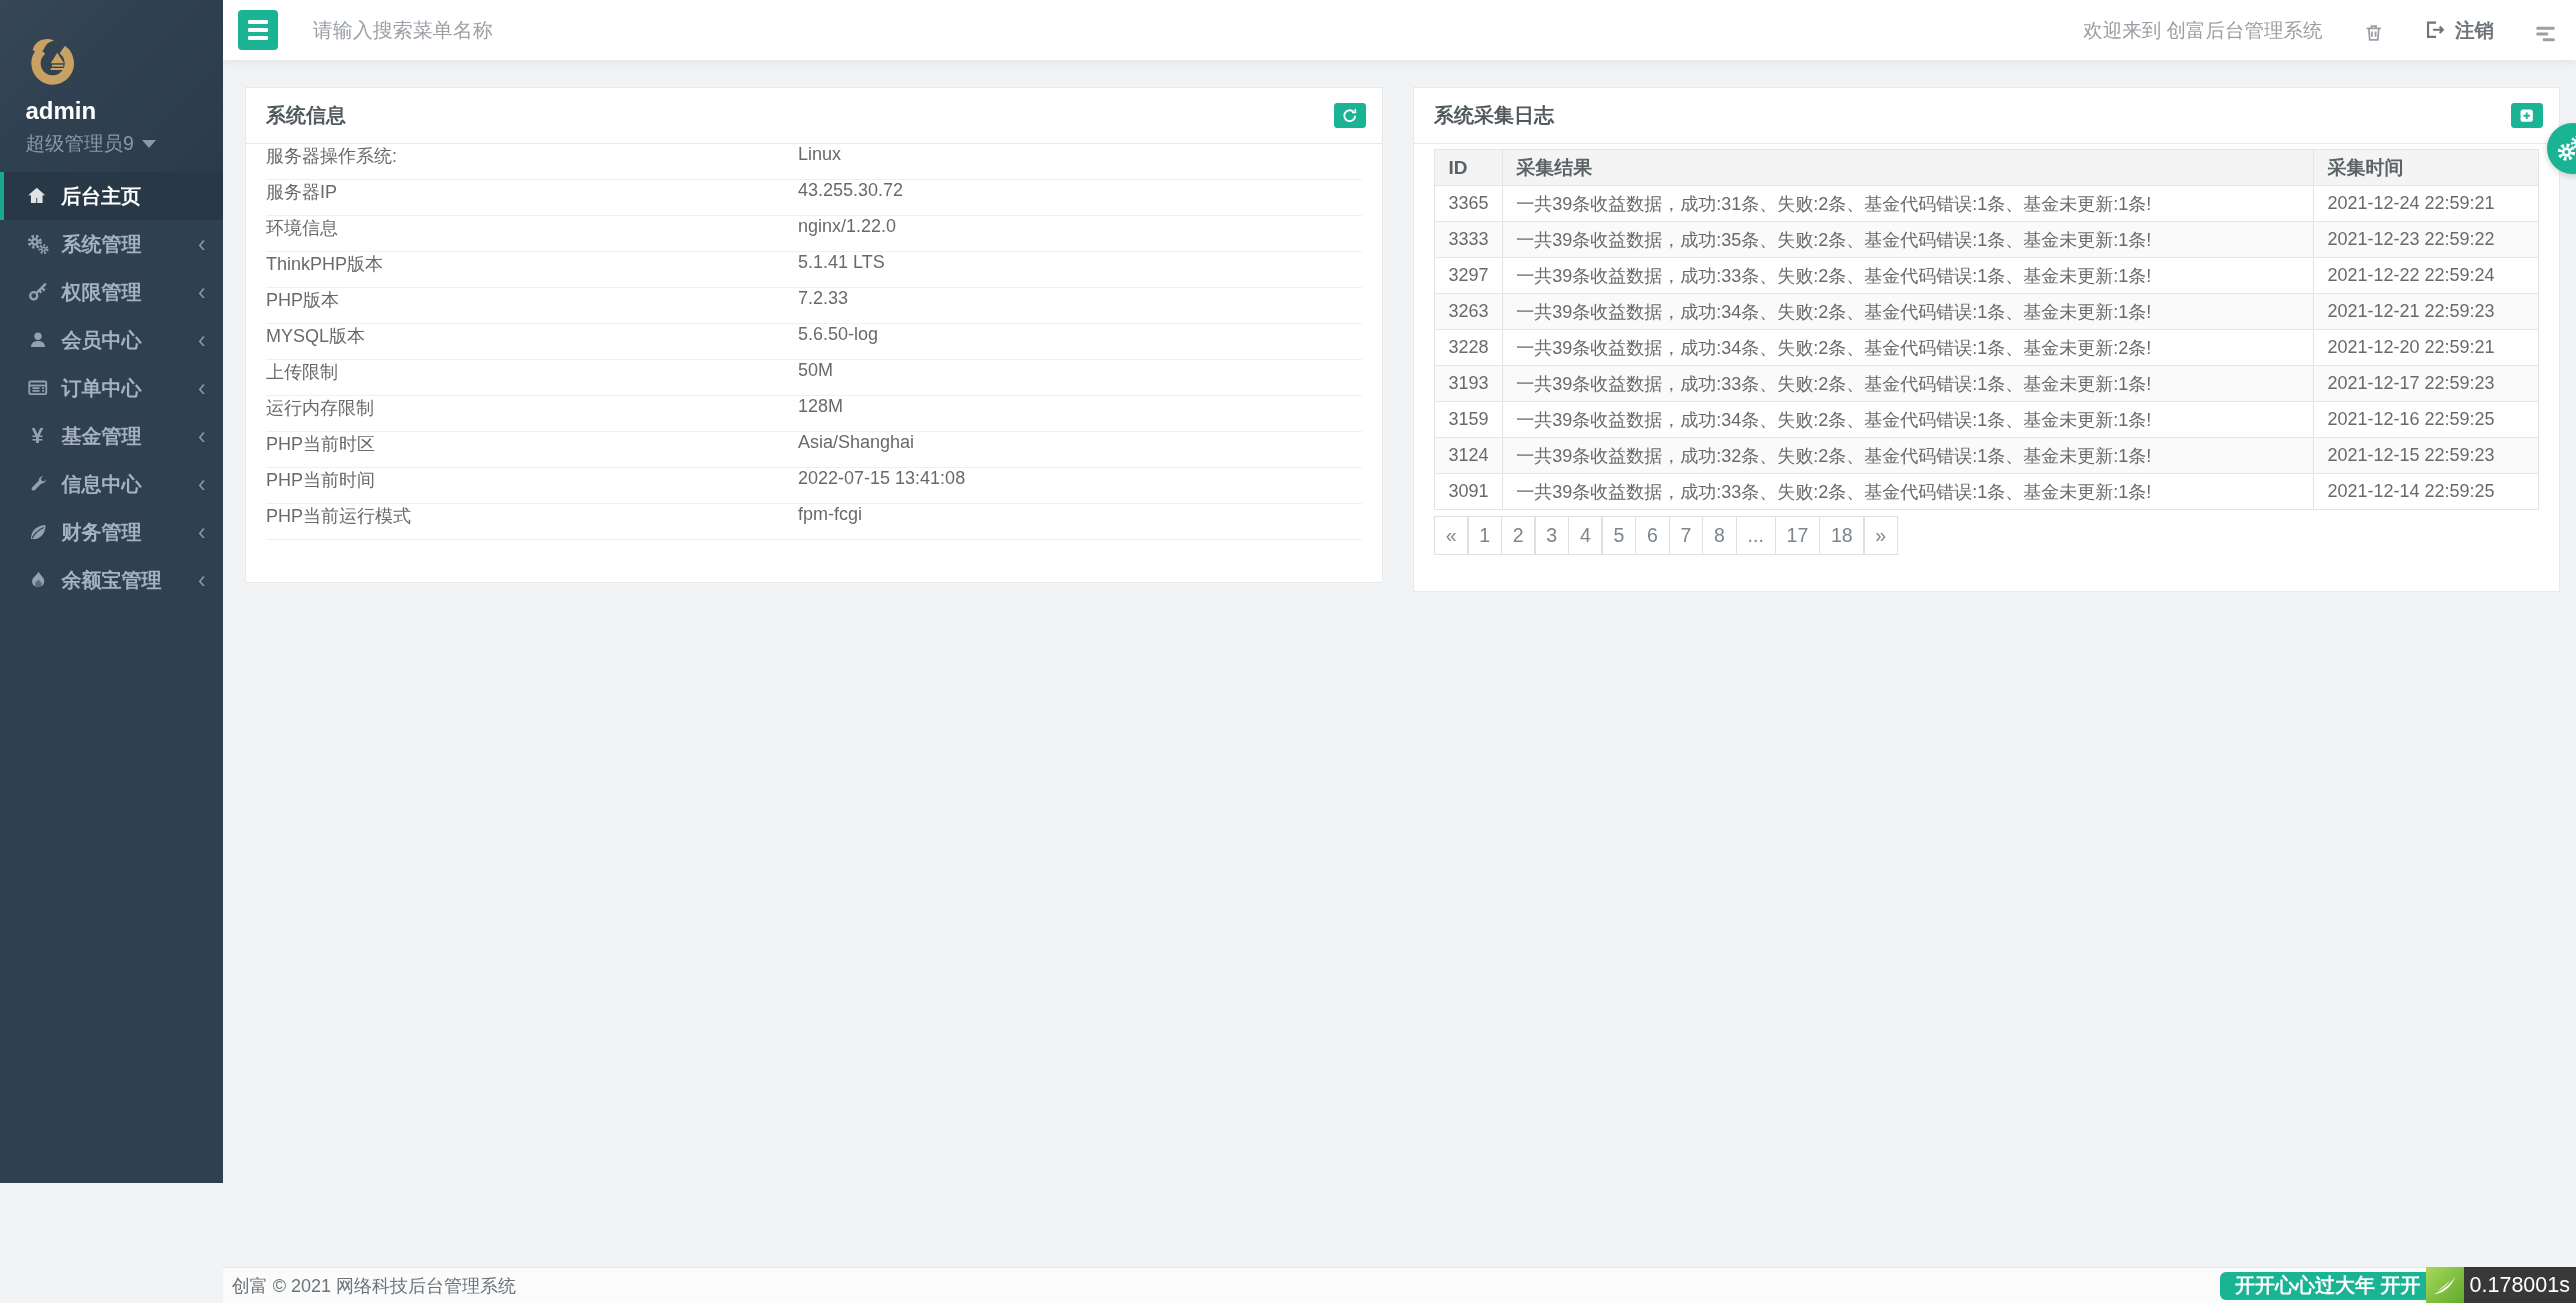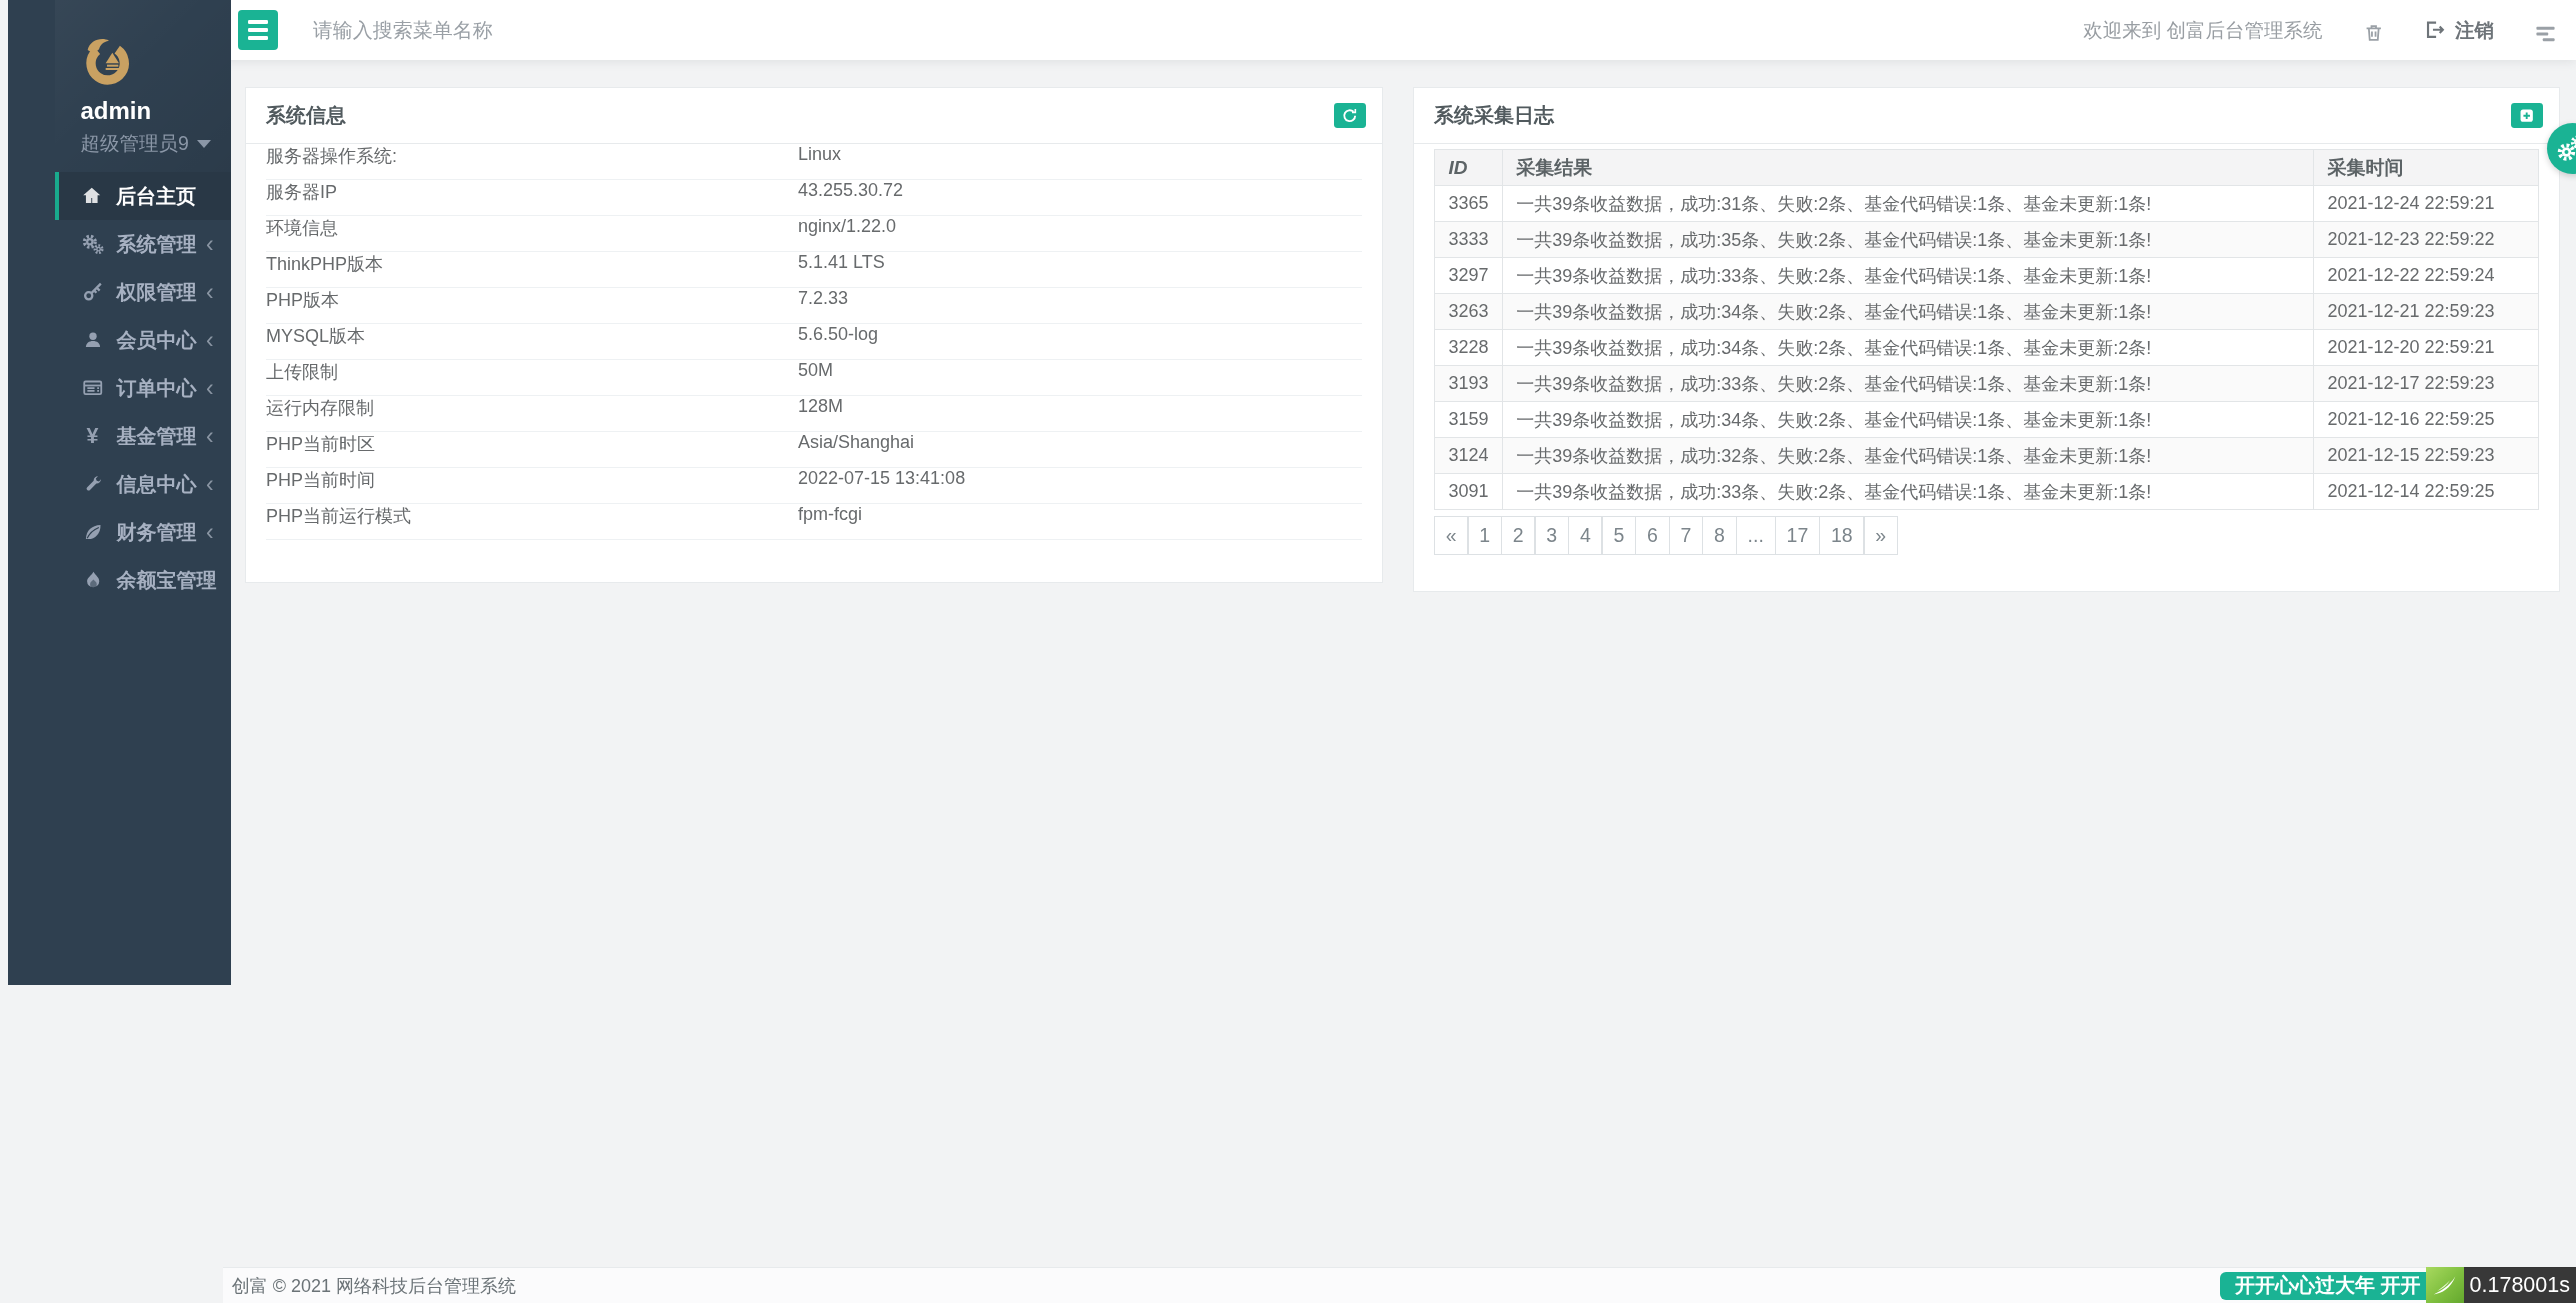--- a/index.html
+++ b/index.html
@@ -1,20 +1,20 @@
 <!DOCTYPE html>
 <html style="font-size:10.7px"><head>
 <meta charset="utf-8">
 <style>
   * { margin:0; padding:0; box-sizing:border-box; }
   html,body { width:2576px; height:1303px; overflow:hidden; }
   body { font-family:"Liberation Sans","DejaVu Sans",sans-serif; background:#f2f3f4; color:#676a6c; }
 
   
-  .sidebar { position:fixed; left:8px; top:0; width:223px; height:985px; background:#2f4050; z-index:20;padding-left:47px; }
+  .sidebar { position:fixed; left:0; top:0; width:223px; height:1183px; background:#2f4050; z-index:20; }
   .sidebar .user-block { padding:34px 0 0 25.5px; height:172px;
       background:linear-gradient(135deg, rgba(255,255,255,0.035) 0%, rgba(255,255,255,0) 45%, rgba(0,0,0,0.08) 100%); }
   .logo-badge { display:block; width:52px; height:52px; }
   .user-name { margin-top:10.7px; font-size:24px; font-weight:bold; color:#ffffff; }
   .user-role { margin-top:5.4px; font-size:19.5px; color:#8b97a7; display:flex; align-items:center; gap:8px; }
   .caret-down { width:0; height:0; border-left:7.4px solid transparent; border-right:7.4px solid transparent; border-top:8.7px solid #8b97a7; display:inline-block; }
 
   .menu { list-style:none; }
   .menu-item { position:relative; display:flex; align-items:center; height:48px; padding-left:25.5px;
       color:#a7b1c2; font-size:20px; font-weight:600; cursor:pointer; }
@@ -54,21 +54,21 @@
   .info-row .k { width:532px; flex:0 0 auto; }
   .info-row .v { flex:1; }
 
   
   .log-body { padding:5.4px 20px 36px 20px; }
   table.log { width:100%; border-collapse:collapse; }
   table.log th, table.log td { border:0.7px solid #e2e5e7; padding:0 13.4px; text-align:left; }
   table.log th { height:36px; background:#f4f4f5; font-size:19px; font-weight:bold; color:#5c6366; }
   table.log td { height:36px; font-size:18px; color:#676a6c; }
   table.log tr:nth-child(even) td { background:#fafafa; }
-  .col-id { width:62px;font-style:italic; }
+  .col-id { width:62px; }
   .col-time { width:225px; }
 
   .pagination { margin-top:5.4px; display:flex; list-style:none; }
   .page-cell { min-width:31px; height:39px; padding:0 10.7px; display:flex; align-items:center; justify-content:center;
       background:#ffffff; border:0.7px solid #dde1e4; margin-left:-0.7px; font-size:19.5px; color:#7c858b; cursor:pointer; }
   .page-cell:first-child { margin-left:0; }
 
   
   .fab-settings { position:absolute; right:-21.5px; top:63px; width:51px; height:51px; border-radius:50%;
       background:#1ab394; border:none; cursor:pointer; display:flex; align-items:center; padding-left:8px;

